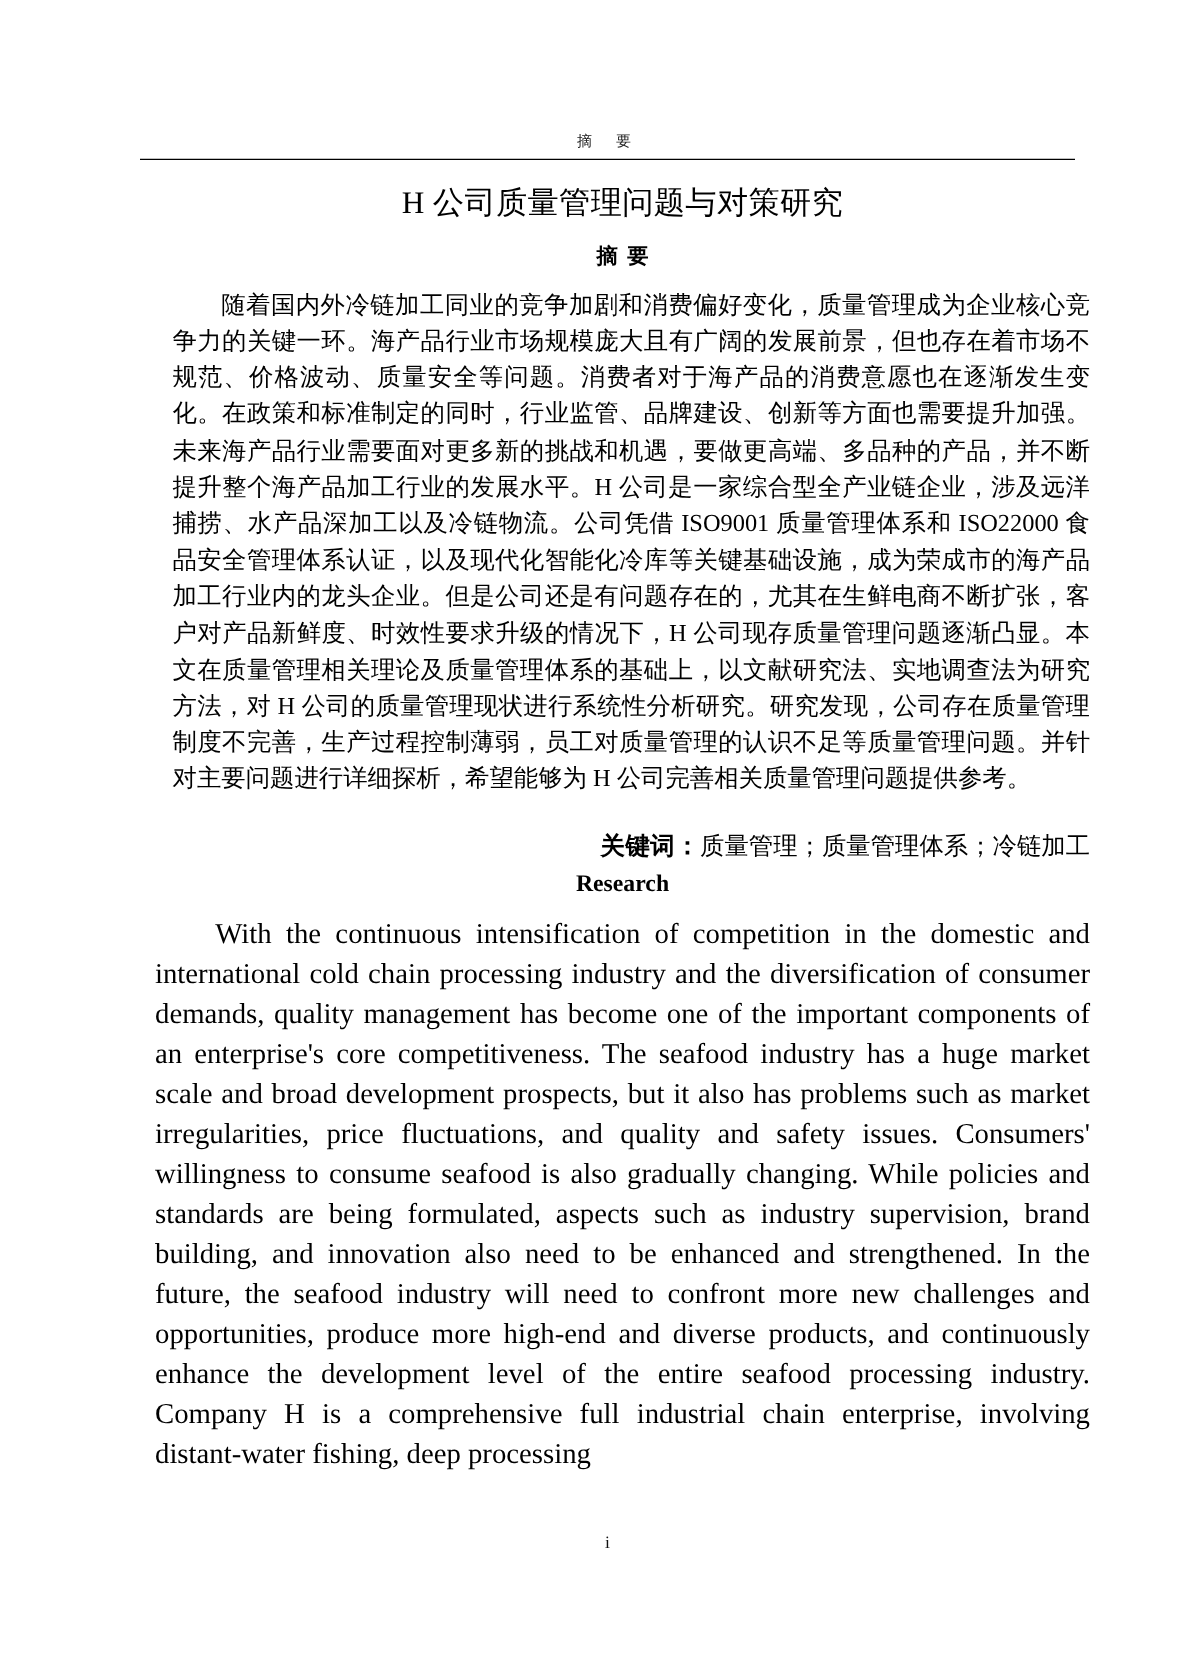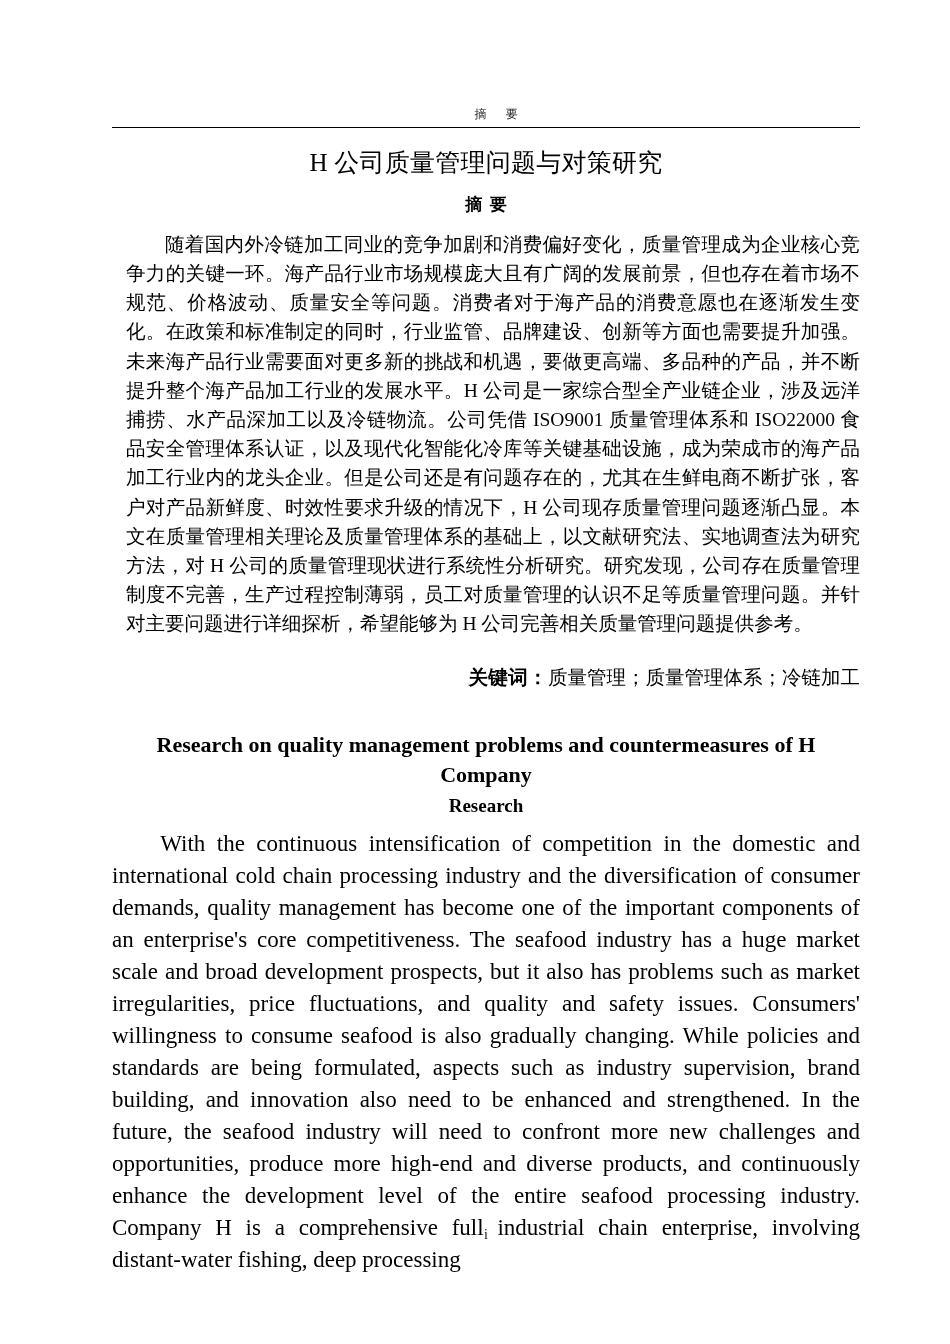--- a/index.html
+++ b/index.html
@@ -16,21 +16,21 @@
     background: #ffffff;
     margin: 0 auto;
     overflow: hidden;
     color: #000000;
     box-sizing: border-box;
   }
 
   
   .page-header {
     position: absolute;
-    left: 124px;
+    left: 111px;
     top: 104px;
     width: 748px;
     text-align: center;
   }
   .page-header .header-text {
     font-family: "Liberation Serif", "DejaVu Serif", serif;
     font-size: 12px;
     letter-spacing: 0.30em;
     color: #222222;
     line-height: 1;
@@ -41,21 +41,21 @@
     left: 112px;
     top: 127px;
     width: 748px;
     height: 0;
     border-top: 1.6px solid #000000;
   }
 
   
   .content {
     position: absolute;
-    left: 112px;
+    left: 124px;
     top: 142px;
     width: 748px;
   }
 
   .cn-title {
     font-family: "Liberation Serif", "DejaVu Serif", serif;
     font-size: 25px;
     font-weight: 400;
     text-align: center;
     line-height: 1.35;
@@ -160,21 +160,20 @@
     <h1 class="cn-title">H 公司质量管理问题与对策研究</h1>
 
     <h2 class="cn-abstract-heading">摘要</h2>
 
     <p class="cn-body">随着国内外冷链加工同业的竞争加剧和消费偏好变化，质量管理成为企业核心竞争力的关键一环。海产品行业市场规模庞大且有广阔的发展前景，但也存在着市场不规范、价格波动、质量安全等问题。消费者对于海产品的消费意愿也在逐渐发生变化。在政策和标准制定的同时，行业监管、品牌建设、创新等方面也需要提升加强。未来海产品行业需要面对更多新的挑战和机遇，要做更高端、多品种的产品，并不断提升整个海产品加工行业的发展水平。H 公司是一家综合型全产业链企业，涉及远洋捕捞、水产品深加工以及冷链物流。公司凭借 ISO9001 质量管理体系和 ISO22000 食品安全管理体系认证，以及现代化智能化冷库等关键基础设施，成为荣成市的海产品加工行业内的龙头企业。但是公司还是有问题存在的，尤其在生鲜电商不断扩张，客户对产品新鲜度、时效性要求升级的情况下，H 公司现存质量管理问题逐渐凸显。本文在质量管理相关理论及质量管理体系的基础上，以文献研究法、实地调查法为研究方法，对 H 公司的质量管理现状进行系统性分析研究。研究发现，公司存在质量管理制度不完善，生产过程控制薄弱，员工对质量管理的认识不足等质量管理问题。并针对主要问题进行详细探析，希望能够为 H 公司完善相关质量管理问题提供参考。</p>
 
     <p class="cn-keywords">
       <span class="kw-label">关键词：</span><span class="kw-values">质量管理；质量管理体系；冷链加工</span>
     </p>
 
-    <h1 class="en-title">Research on quality management problems and countermeasures of H Company</h1>
 
     <h2 class="en-abstract-heading">Research</h2>
 
     <p class="en-body">With the continuous intensification of competition in the domestic and international cold chain processing industry and the diversification of consumer demands, quality management has become one of the important components of an enterprise's core competitiveness. The seafood industry has a huge market scale and broad development prospects, but it also has problems such as market irregularities, price fluctuations, and quality and safety issues. Consumers' willingness to consume seafood is also gradually changing. While policies and standards are being formulated, aspects such as industry supervision, brand building, and innovation also need to be enhanced and strengthened. In the future, the seafood industry will need to confront more new challenges and opportunities, produce more high-end and diverse products, and continuously enhance the development level of the entire seafood processing industry. Company H is a comprehensive full industrial chain enterprise, involving distant-water fishing, deep processing</p>
 
   </div>
 
   <div class="page-number">i</div>
 
 </div>

